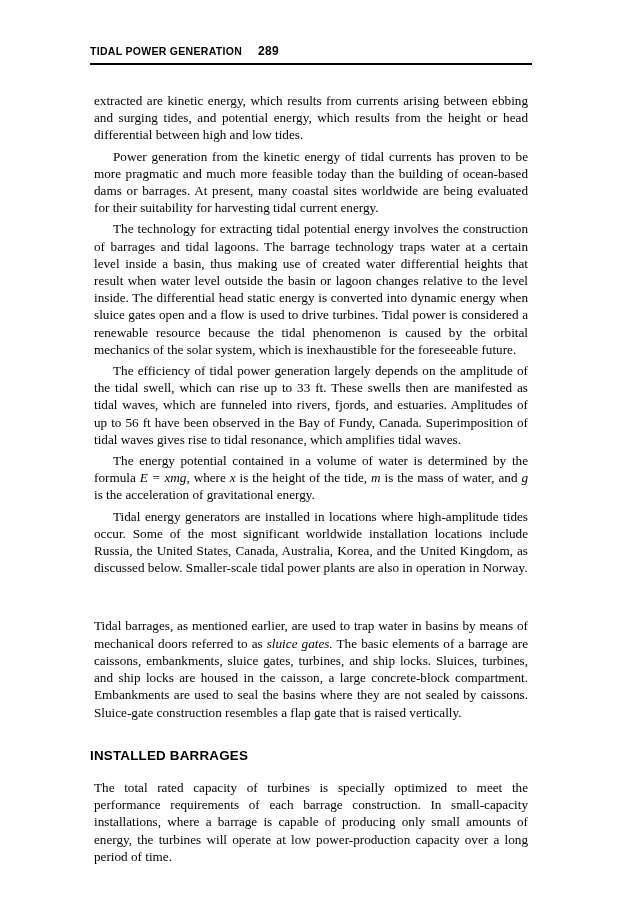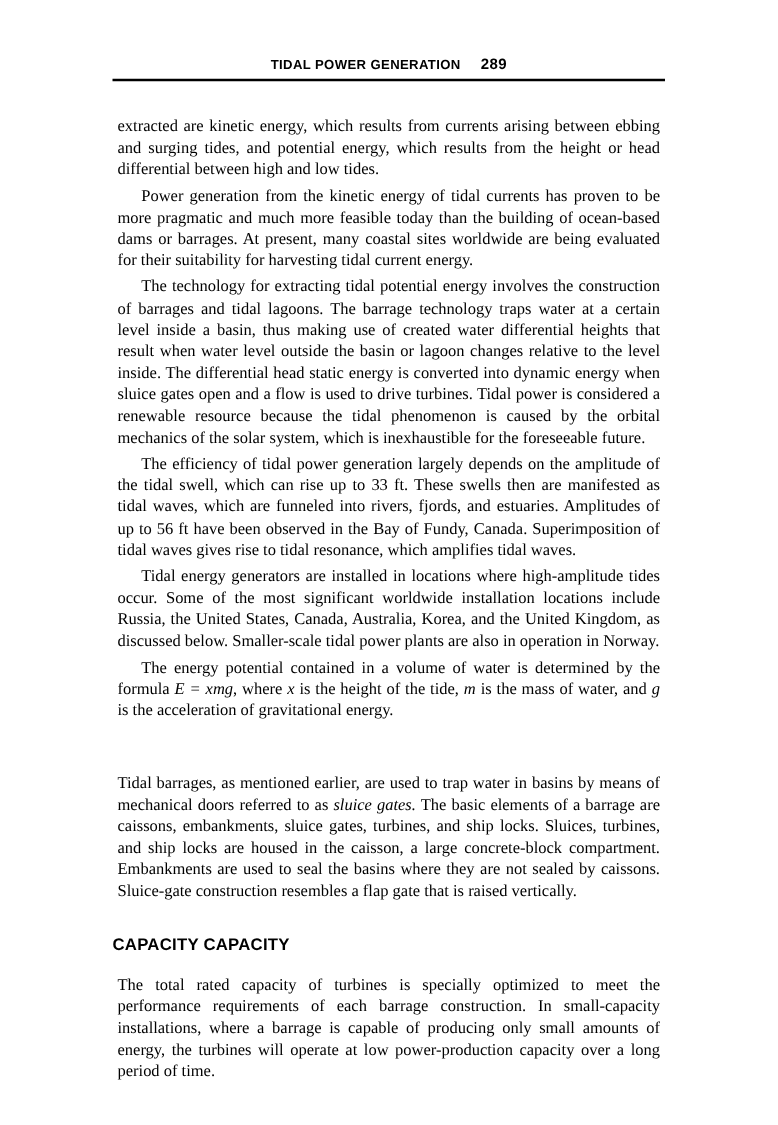--- a/index.html
+++ b/index.html
@@ -21,21 +21,21 @@
     top: 0;
     width: 622px;
     height: 900px;
     box-sizing: border-box;
   }
   .header {
     position: absolute;
     left: 90px;
     top: 44px;
     width: 442px;
-    text-align: center;
+    text-align: left;
     font-family: "Liberation Sans", sans-serif;
     font-weight: bold;
     font-size: 10.5px;
     letter-spacing: 0.3px;
   }
   .header .chaptertitle {
     display: inline;
   }
   .header .pagenum {
     display: inline;
@@ -93,29 +93,29 @@
   <div class="content">
 
     <p>extracted are kinetic energy, which results from currents arising between ebbing and surging tides, and potential energy, which results from the height or head differential between high and low tides.</p>
 
     <p class="ind">Power generation from the kinetic energy of tidal currents has proven to be more pragmatic and much more feasible today than the building of ocean-based dams or barrages. At present, many coastal sites worldwide are being evaluated for their suitability for harvesting tidal current energy.</p>
 
     <p class="ind">The technology for extracting tidal potential energy involves the construction of barrages and tidal lagoons. The barrage technology traps water at a certain level inside a basin, thus making use of created water differential heights that result when water level outside the basin or lagoon changes relative to the level inside. The differential head static energy is converted into dynamic energy when sluice gates open and a flow is used to drive turbines. Tidal power is considered a renewable resource because the tidal phenomenon is caused by the orbital mechanics of the solar system, which is inexhaustible for the foreseeable future.</p>
 
     <p class="ind">The efficiency of tidal power generation largely depends on the amplitude of the tidal swell, which can rise up to 33 ft. These swells then are manifested as tidal waves, which are funneled into rivers, fjords, and estuaries. Amplitudes of up to 56 ft have been observed in the Bay of Fundy, Canada. Superimposition of tidal waves gives rise to tidal resonance, which amplifies tidal waves.</p>
 
+    <p class="ind"><span>The energy potential contained in a volume of water is determined by the formula</span> <span class="formula">E = xmg</span><span>, where </span><i>x</i><span> is the height of the tide, </span><i>m</i><span> is the mass of water, and </span><i>g</i><span> is the acceleration of gravitational energy.</span></p>
+
     <p class="ind">Tidal energy generators are installed in locations where high-amplitude tides occur. Some of the most significant worldwide installation locations include Russia, the United States, Canada, Australia, Korea, and the United Kingdom, as discussed below. Smaller-scale tidal power plants are also in operation in Norway.</p>
-
-    <p class="ind"><span>The energy potential contained in a volume of water is determined by the formula</span> <span class="formula">E = xmg</span><span>, where </span><i>x</i><span> is the height of the tide, </span><i>m</i><span> is the mass of water, and </span><i>g</i><span> is the acceleration of gravitational energy.</span></p>
 
     <div class="sp-before-head"></div>
     <div class="sp-after-head"></div>
 
     <p><span>Tidal barrages, as mentioned earlier, are used to trap water in basins by means of mechanical doors referred to as </span><i>sluice gates.</i><span> The basic elements of a barrage are caissons, embankments, sluice gates, turbines, and ship locks. Sluices, turbines, and ship locks are housed in the caisson, a large concrete-block compartment. Embankments are used to seal the basins where they are not sealed by caissons. Sluice-gate construction resembles a flap gate that is raised vertically.</span></p>
 
     <div class="sp-before-head"></div>
-    <h2 class="section">CAPACITY CAPACITY</h2>
+    <h2 class="section">INSTALLED BARRAGES</h2>
     <div class="sp-after-head"></div>
 
     <p>The total rated capacity of turbines is specially optimized to meet the performance requirements of each barrage construction. In small-capacity installations, where a barrage is capable of producing only small amounts of energy, the turbines will operate at low power-production capacity over a long period of time.</p>
 
   </div>
 </div>
 
 </body></html>

